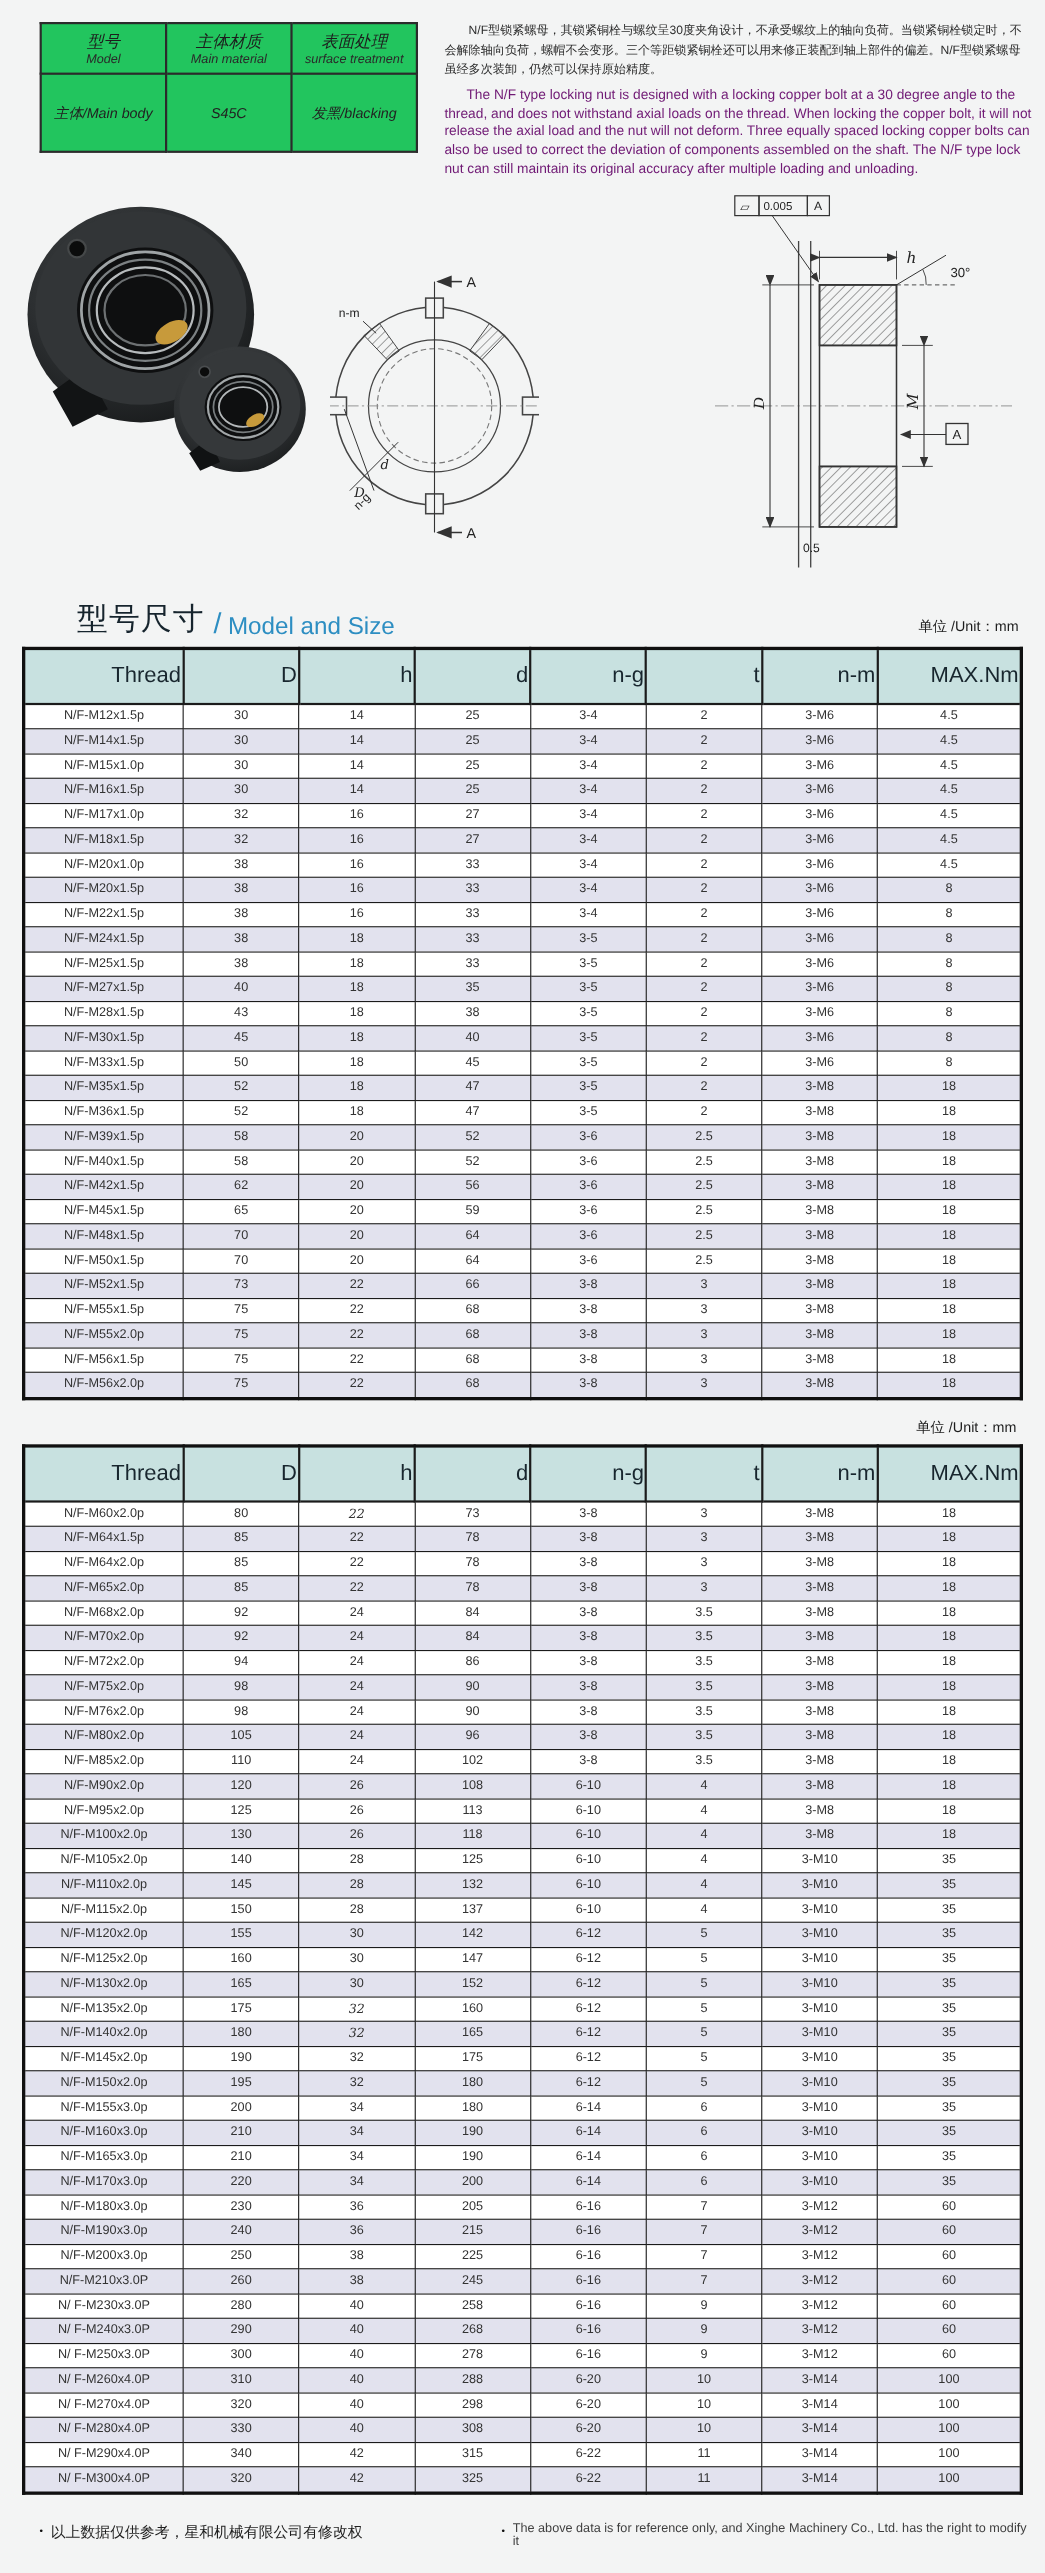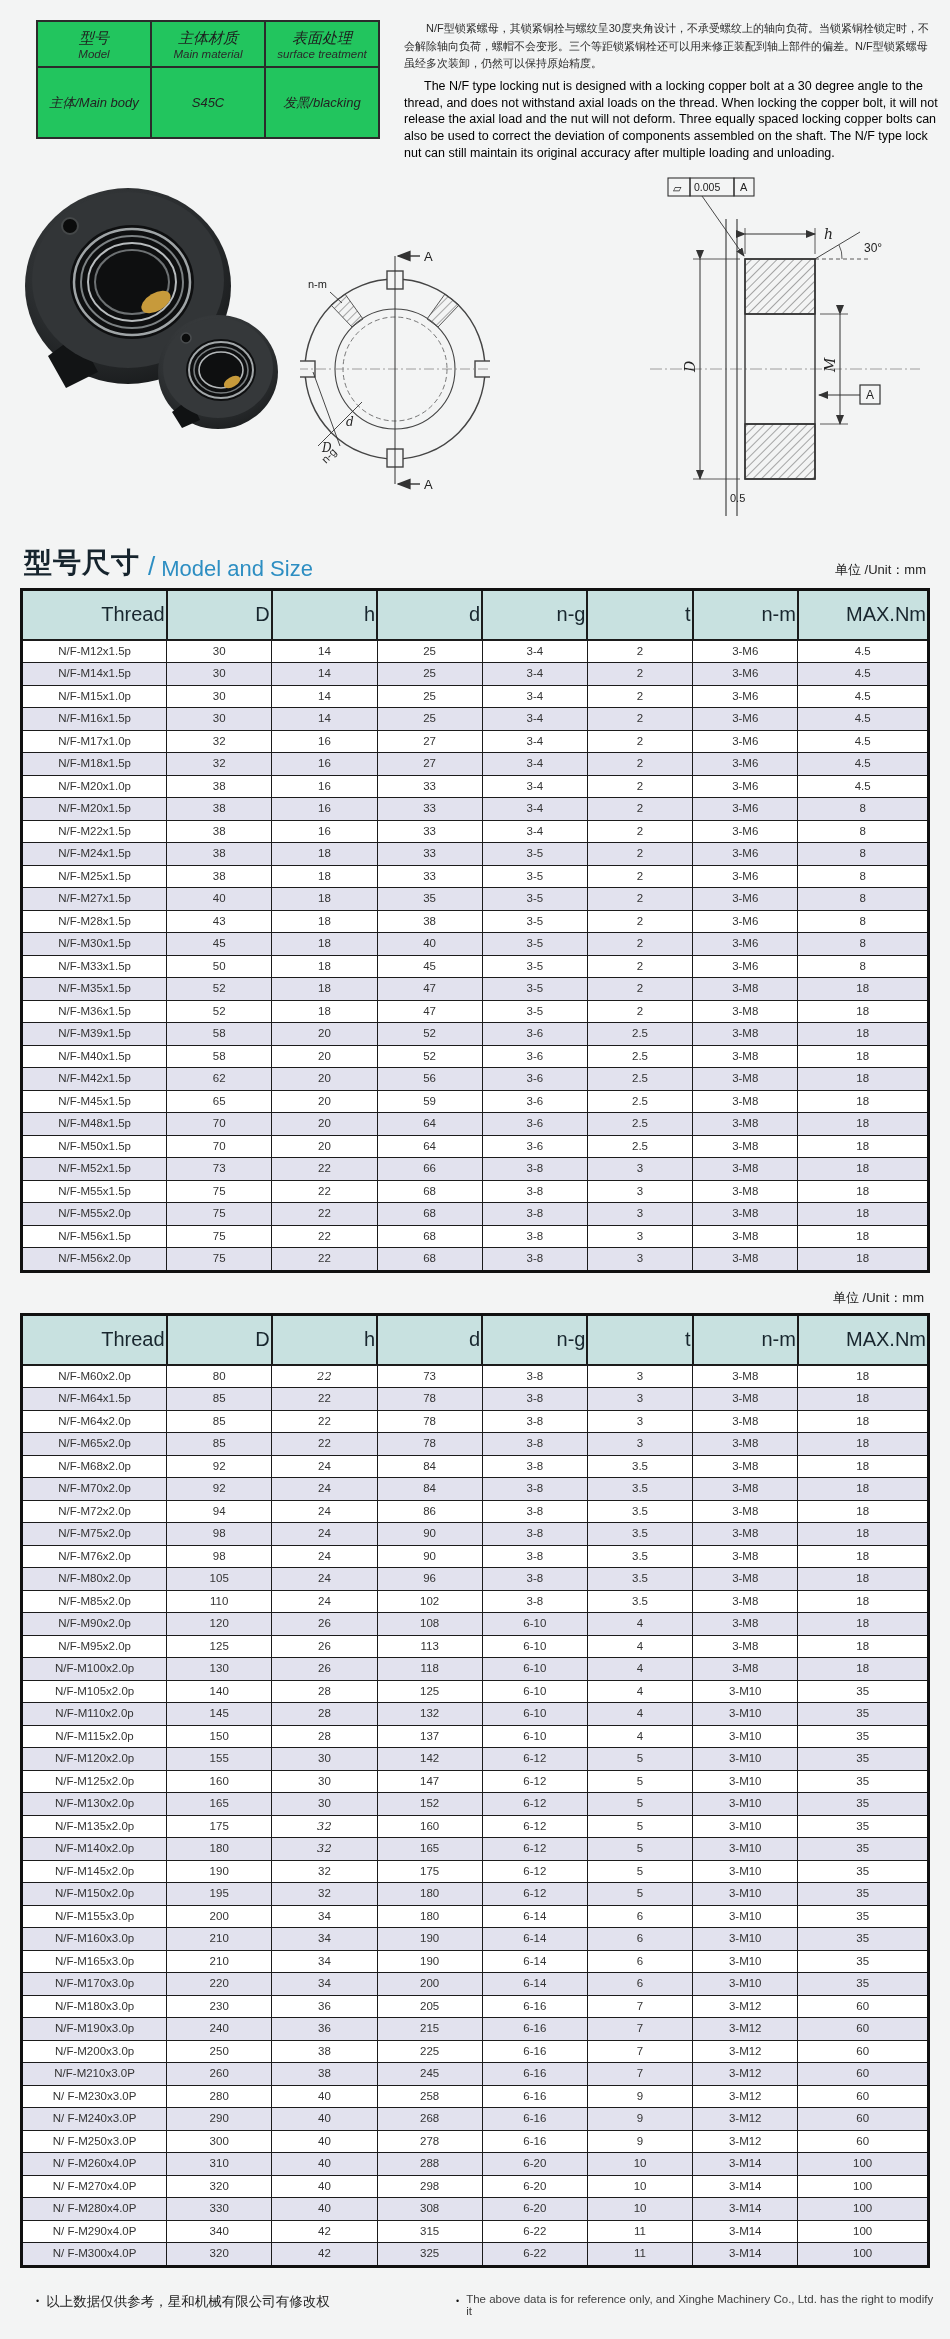--- a/index.html
+++ b/index.html
@@ -15,28 +15,28 @@
   table.spec{border-collapse:collapse;align-self:flex-start;}
   table.spec th, table.spec td{
     border:2px solid #2b2b2b;background:#22c55e;text-align:center;vertical-align:middle;font-style:italic;
   }
   table.spec th{width:104px;height:40px;font-weight:normal;padding:2px 4px;}
   table.spec th .zh{font-size:15px;color:#1d1d1d;}
   table.spec th .en{font-size:11.5px;color:#2a2a2a;}
   table.spec td{height:33px;font-size:13px;padding:18px 4px;}
   .desc{flex:1;padding-right:4px;}
   .desc .zh{font-size:11px;line-height:1.6;color:#2c2c2c;text-indent:2em;}
-  .desc .en{font-size:12.5px;line-height:1.34;color:#000000;text-indent:1.6em;margin-top:5px;}
+  .desc .en{font-size:12.5px;line-height:1.34;color:#701a75;text-indent:1.6em;margin-top:5px;}
   
   .media{display:flex;height:372px;margin-top:2px;}
   .media svg{display:block;}
   .dim-serif{font-family:"DejaVu Serif", serif;font-style:italic;}
   
   .section-head{display:flex;align-items:flex-end;padding:8px 24px 6px 24px;}
-  .title-zh{font-size:28px;font-weight:bold;color:#16242d;letter-spacing:1px;}
+  .title-zh{font-size:28px;font-weight:normal;color:#16242d;letter-spacing:1px;margin-left:46px;}
   .title-sl{font-size:26px;color:#2d8ec2;margin:0 6px 0 8px;}
   .title-en{font-size:22px;color:#2d8ec2;}
   .unit{margin-left:auto;font-size:13px;color:#1c1c1c;padding-bottom:3px;}
   .unit-row2{text-align:right;padding:16px 26px 6px 0;font-size:13px;color:#1c1c1c;}
   
   table.size{width:910px;margin:0 20px;border-collapse:collapse;table-layout:fixed;border:3px solid #101010;}
   table.size th{
     background:#c8e1e0;border:2px solid #1b1b1b;height:46px;
     font-size:20px;font-weight:normal;color:#18262e;text-align:right;
   }

